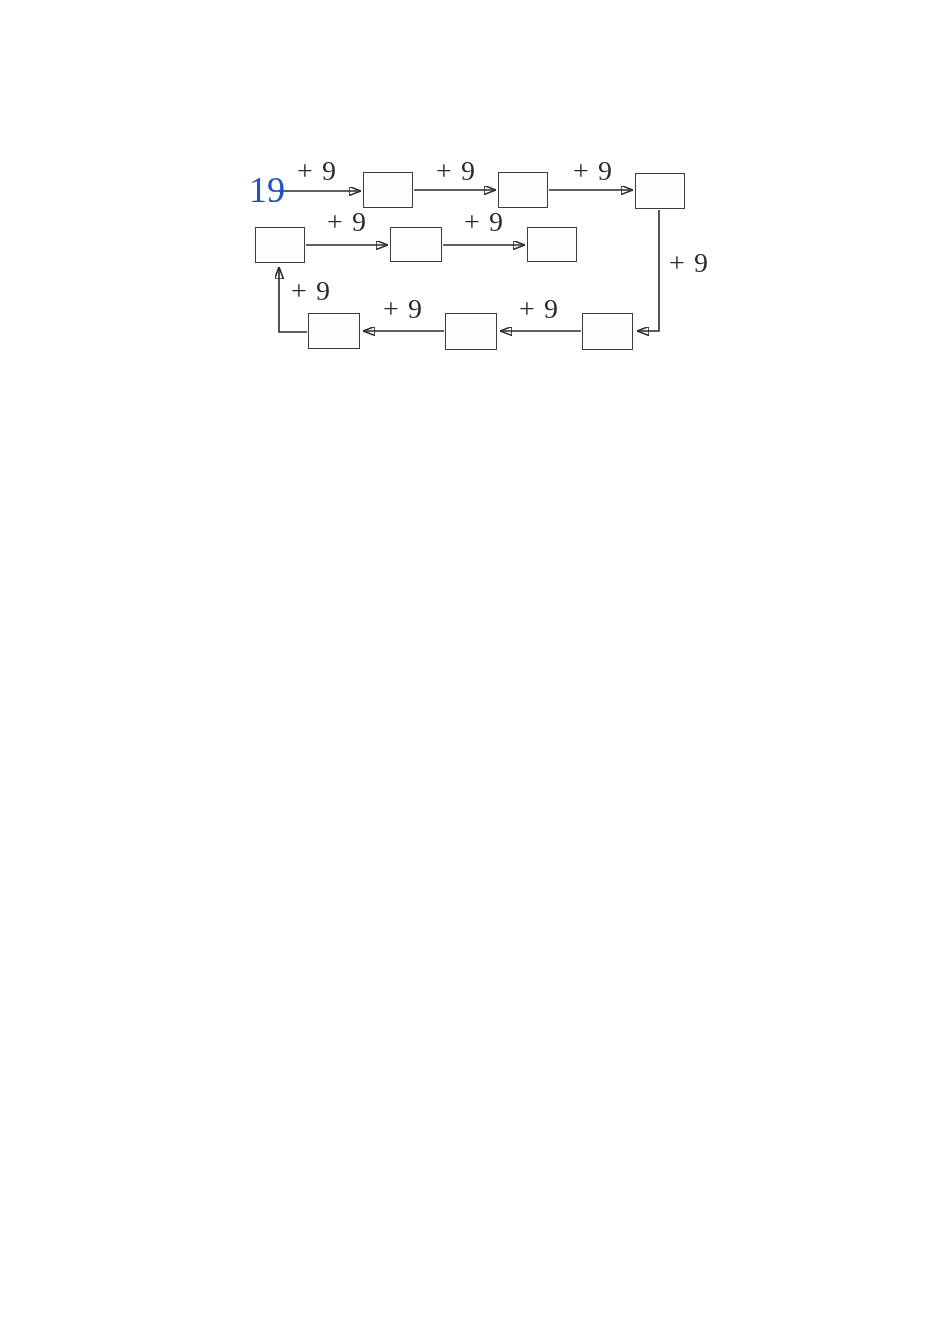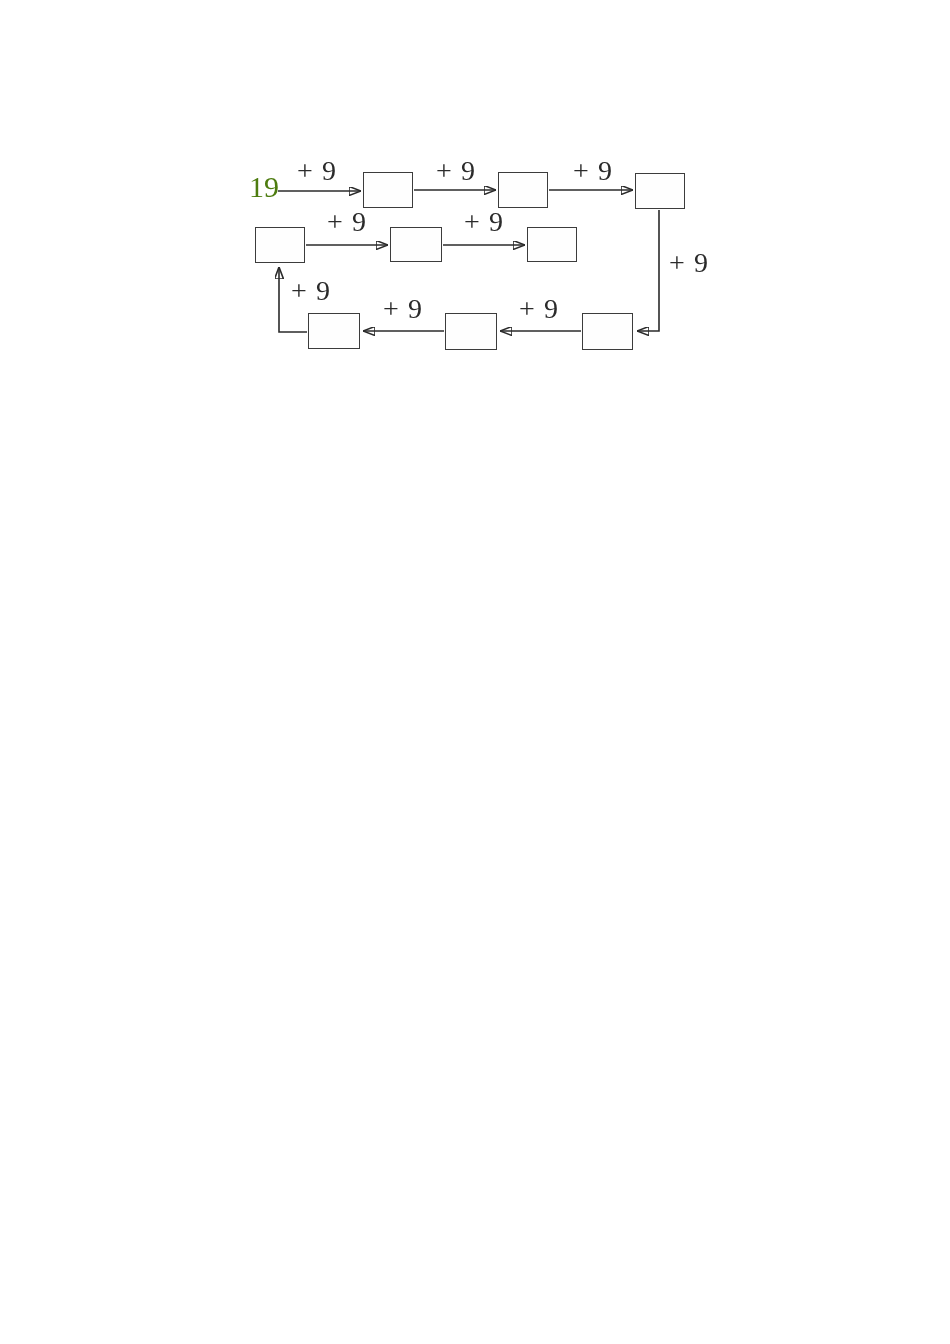--- a/index.html
+++ b/index.html
@@ -36,23 +36,23 @@
     transform: translateX(-50%);
     font-size: 28px;
     line-height: 1;
     color: #2b2b2b;
     letter-spacing: 1px;
     white-space: nowrap;
   }
   .startval {
     position: absolute;
     left: 249px; top: 172px;
-    font-size: 30px;
+    font-size: 36px;
     line-height: 1;
-    color: #4d7c0f;
+    color: #1d4ed8;
   }
 </style>
 </head>
 <body>
 
 <div class="page">
   <div class="diagram">
 
     <svg class="arrows" width="950" height="420" viewBox="0 0 950 420">
       <defs>

